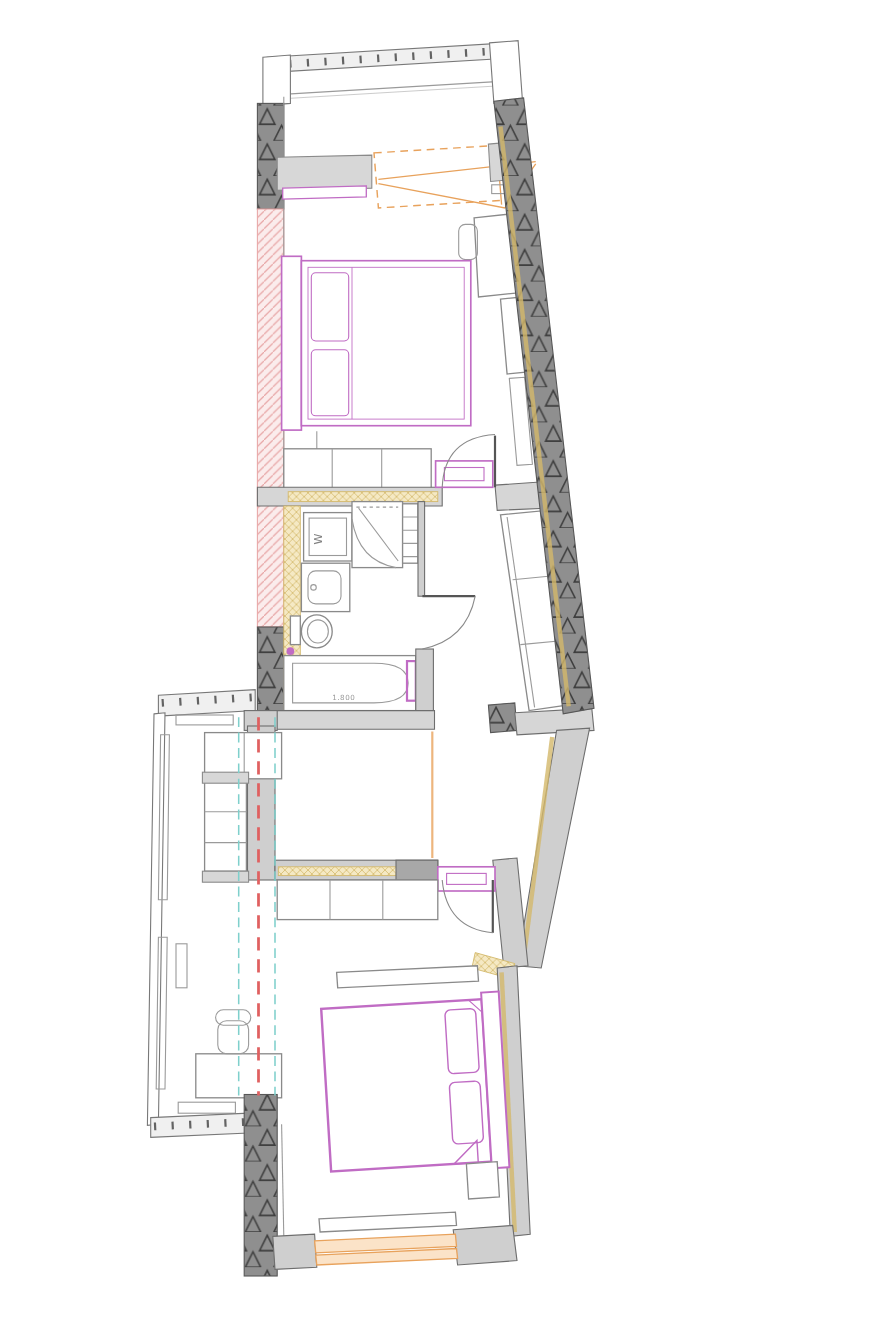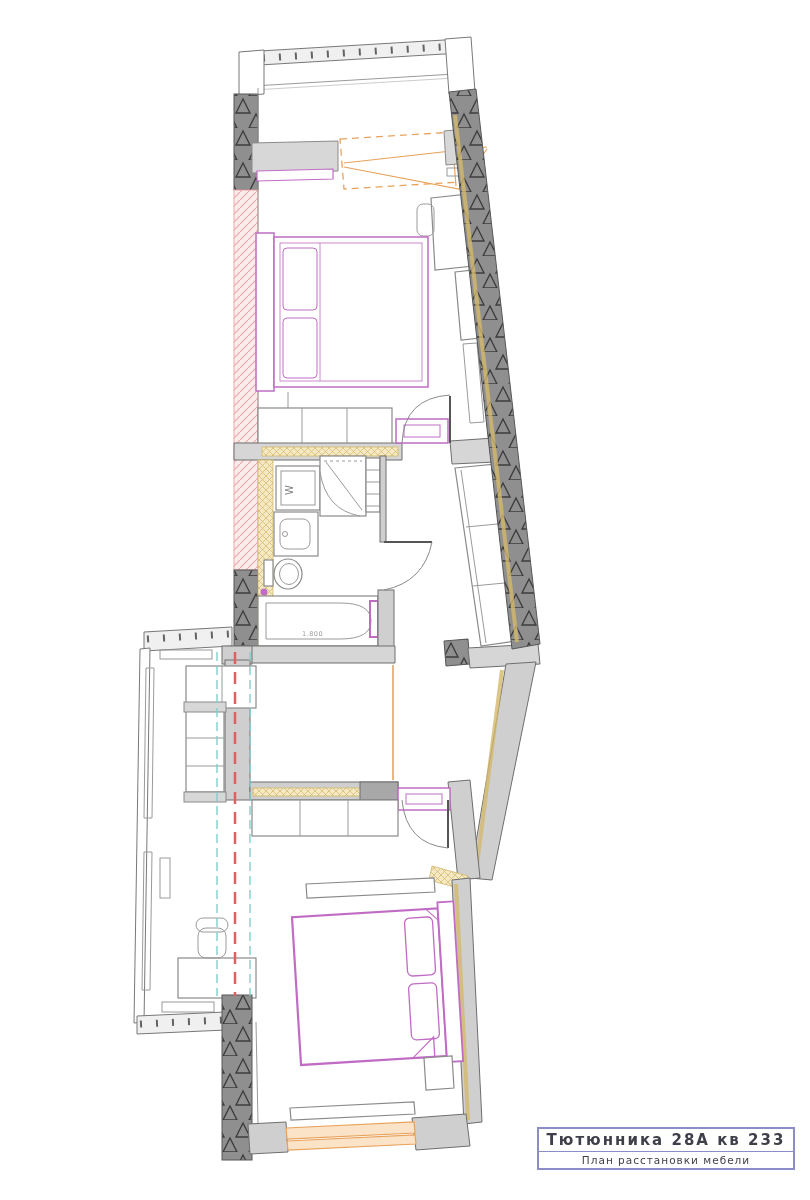--- a/index.html
+++ b/index.html
@@ -249,17 +249,13 @@
     <polygon class="org-fill" points="287,1141 415,1135 416,1144 288,1150"></polygon>
   </g>
 
   <g>
     <line class="cyan-dash" x1="217" y1="652" x2="217" y2="996"></line>
     <line class="cyan-dash" x1="250" y1="652" x2="250" y2="996"></line>
     <line class="red-dash" x1="235" y1="652" x2="235" y2="996"></line>
   </g>
 </svg>
 
-<div class="title-block">
-  <div class="tb-row1">Тютюнника 28А кв 233</div>
-  <div class="tb-row2">План расстановки мебели</div>
 </div>
-</div>
 
 </body></html>

